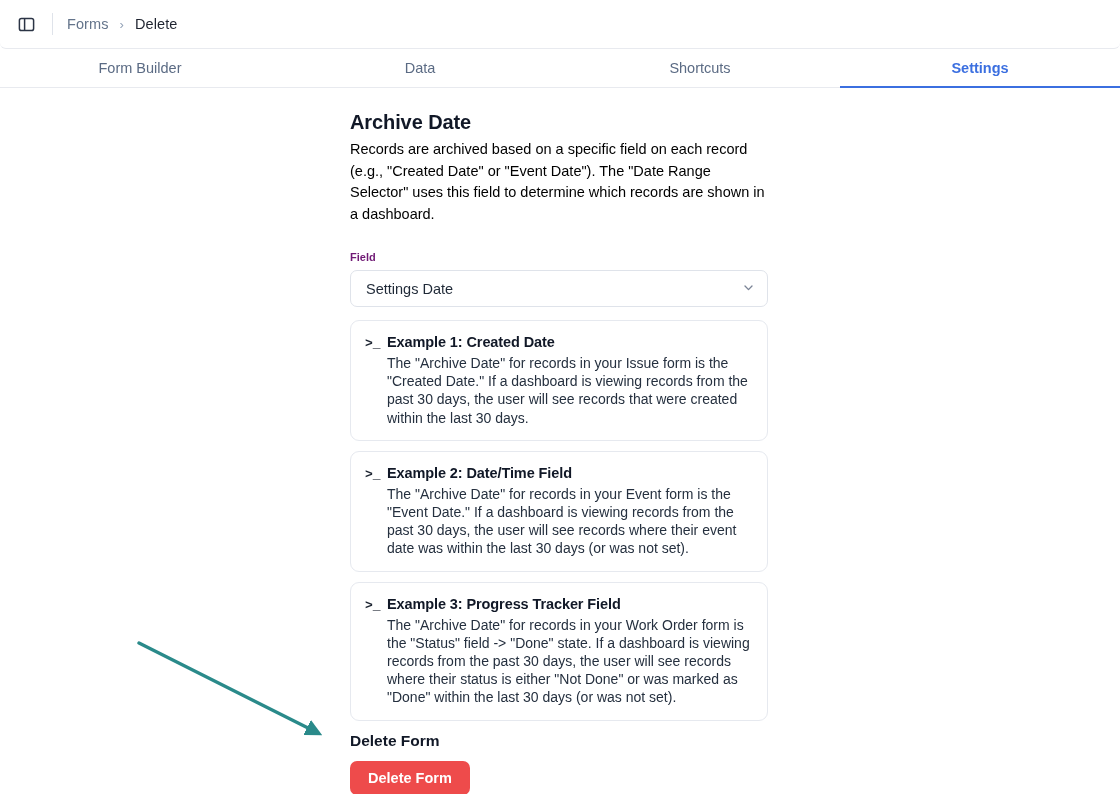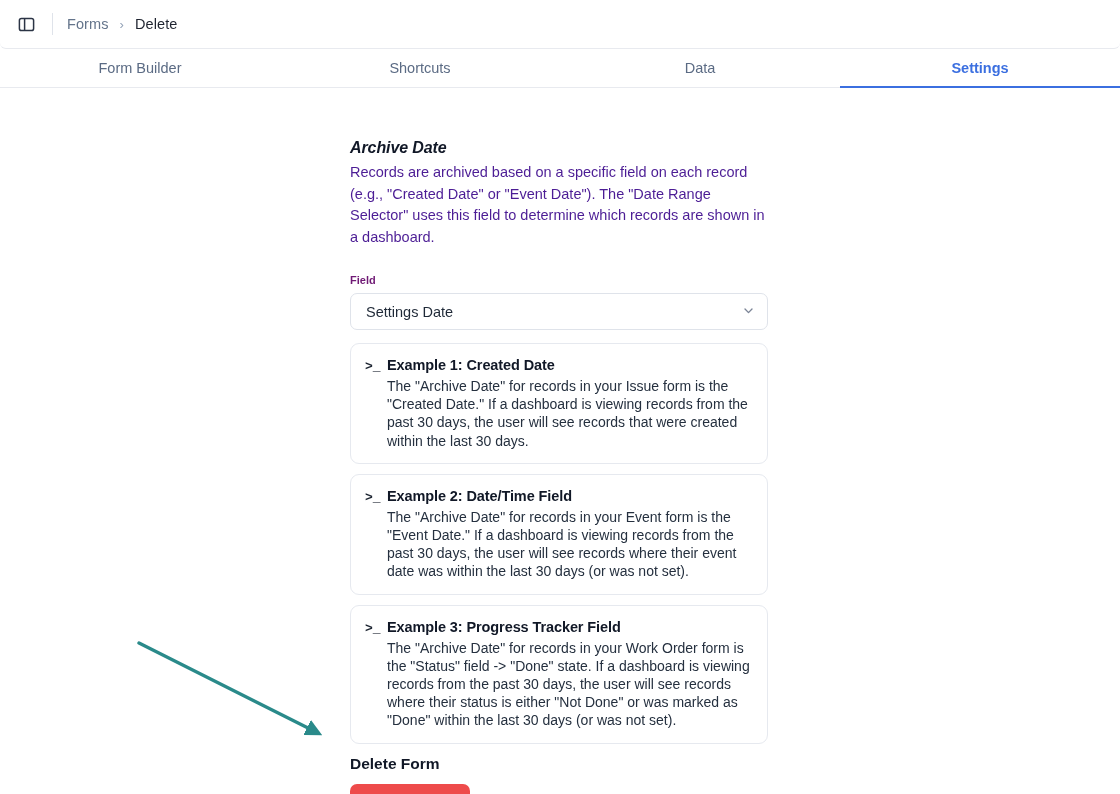--- a/index.html
+++ b/index.html
@@ -101,32 +101,31 @@
 
   
   .content {
     position: absolute;
     top: 89px;
     left: 350px;
     width: 418px;
   }
 
   .section-title {
-    font-size: 16px;
+    font-size: 20px;
     font-weight: 700;
     color: #111827;
-    margin-top: 50px;
+    margin-top: 22px;
     letter-spacing: -.1px;
-    font-style: italic;
   }
 
   .section-desc {
     font-size: 14.5px;
     line-height: 21.5px;
-    color: #4c1d95;
+    color: #000000;
     margin-top: 5px;
     width: 415px;
   }
 
   .field-label {
     font-size: 11px;
     font-weight: 600;
     color: #701a75;
     margin-top: 26px;
   }
@@ -243,24 +242,24 @@
       <span class="crumb-sep">›</span>
       <span class="crumb-current">Delete</span>
     </div>
   </div>
 
   <div class="tabbar">
     <div class="tab">
       <span>Form Builder</span>
     </div>
     <div class="tab">
+      <span>Data</span>
+    </div>
+    <div class="tab">
       <span>Shortcuts</span>
-    </div>
-    <div class="tab">
-      <span>Data</span>
     </div>
     <div class="tab active">
       <span>Settings</span>
     </div>
   </div>
 
   <div class="content">
 
     <div class="section-title">Archive Date</div>
 

